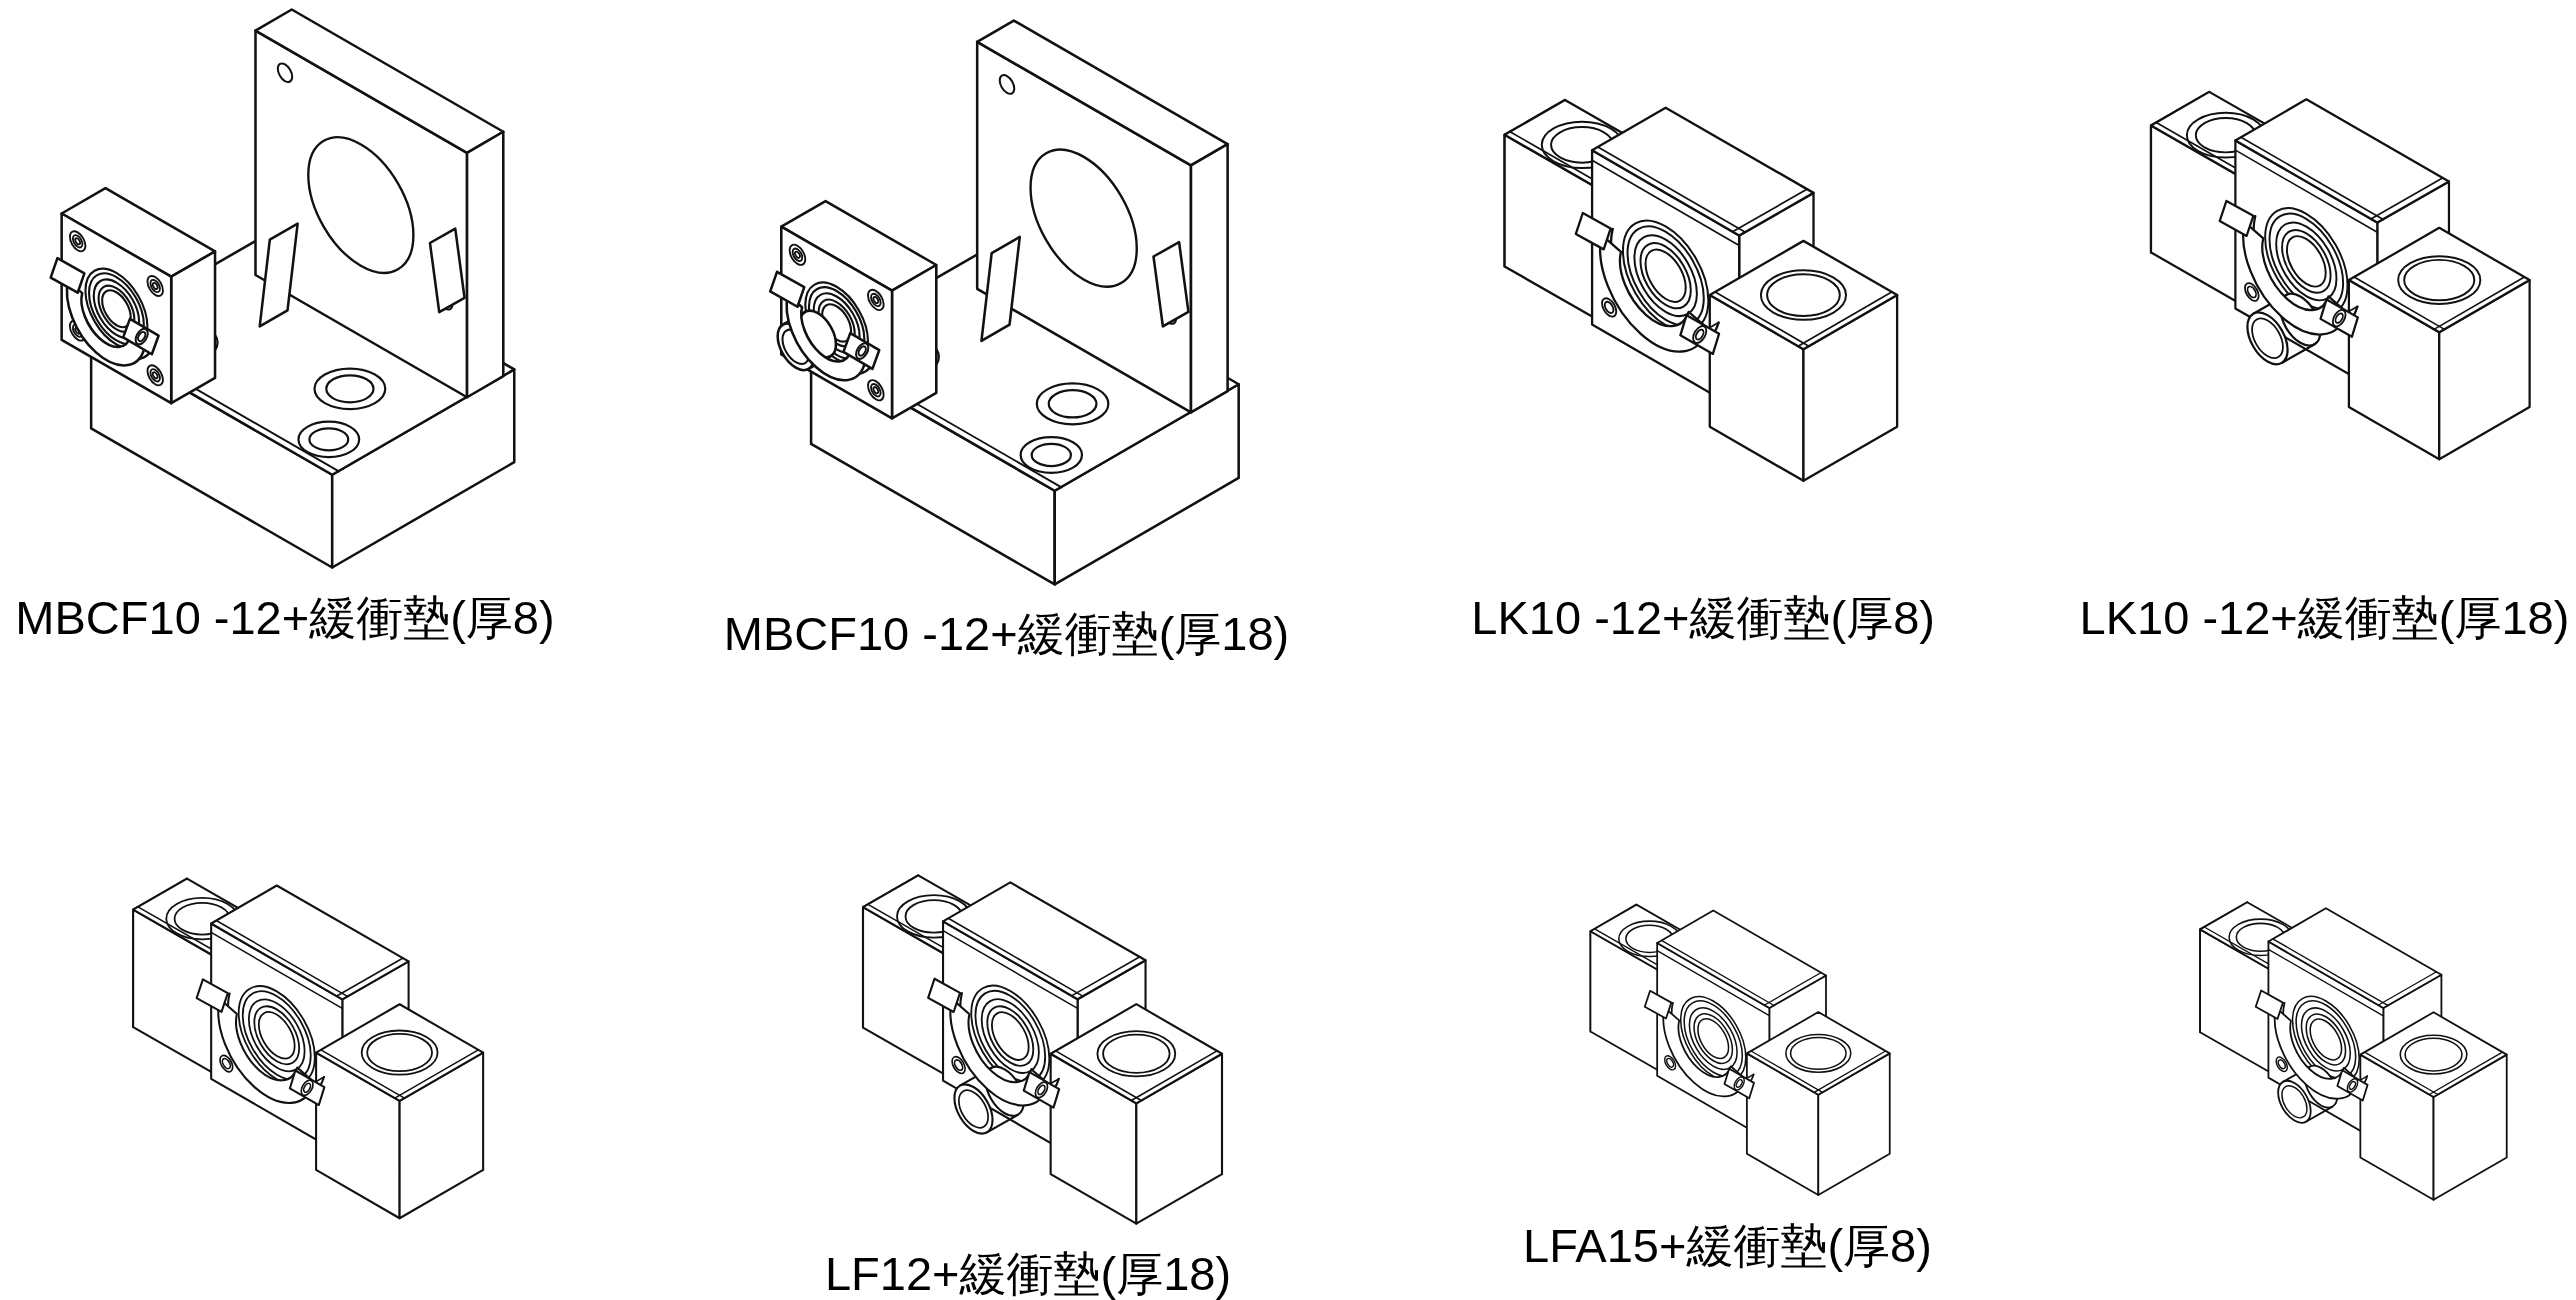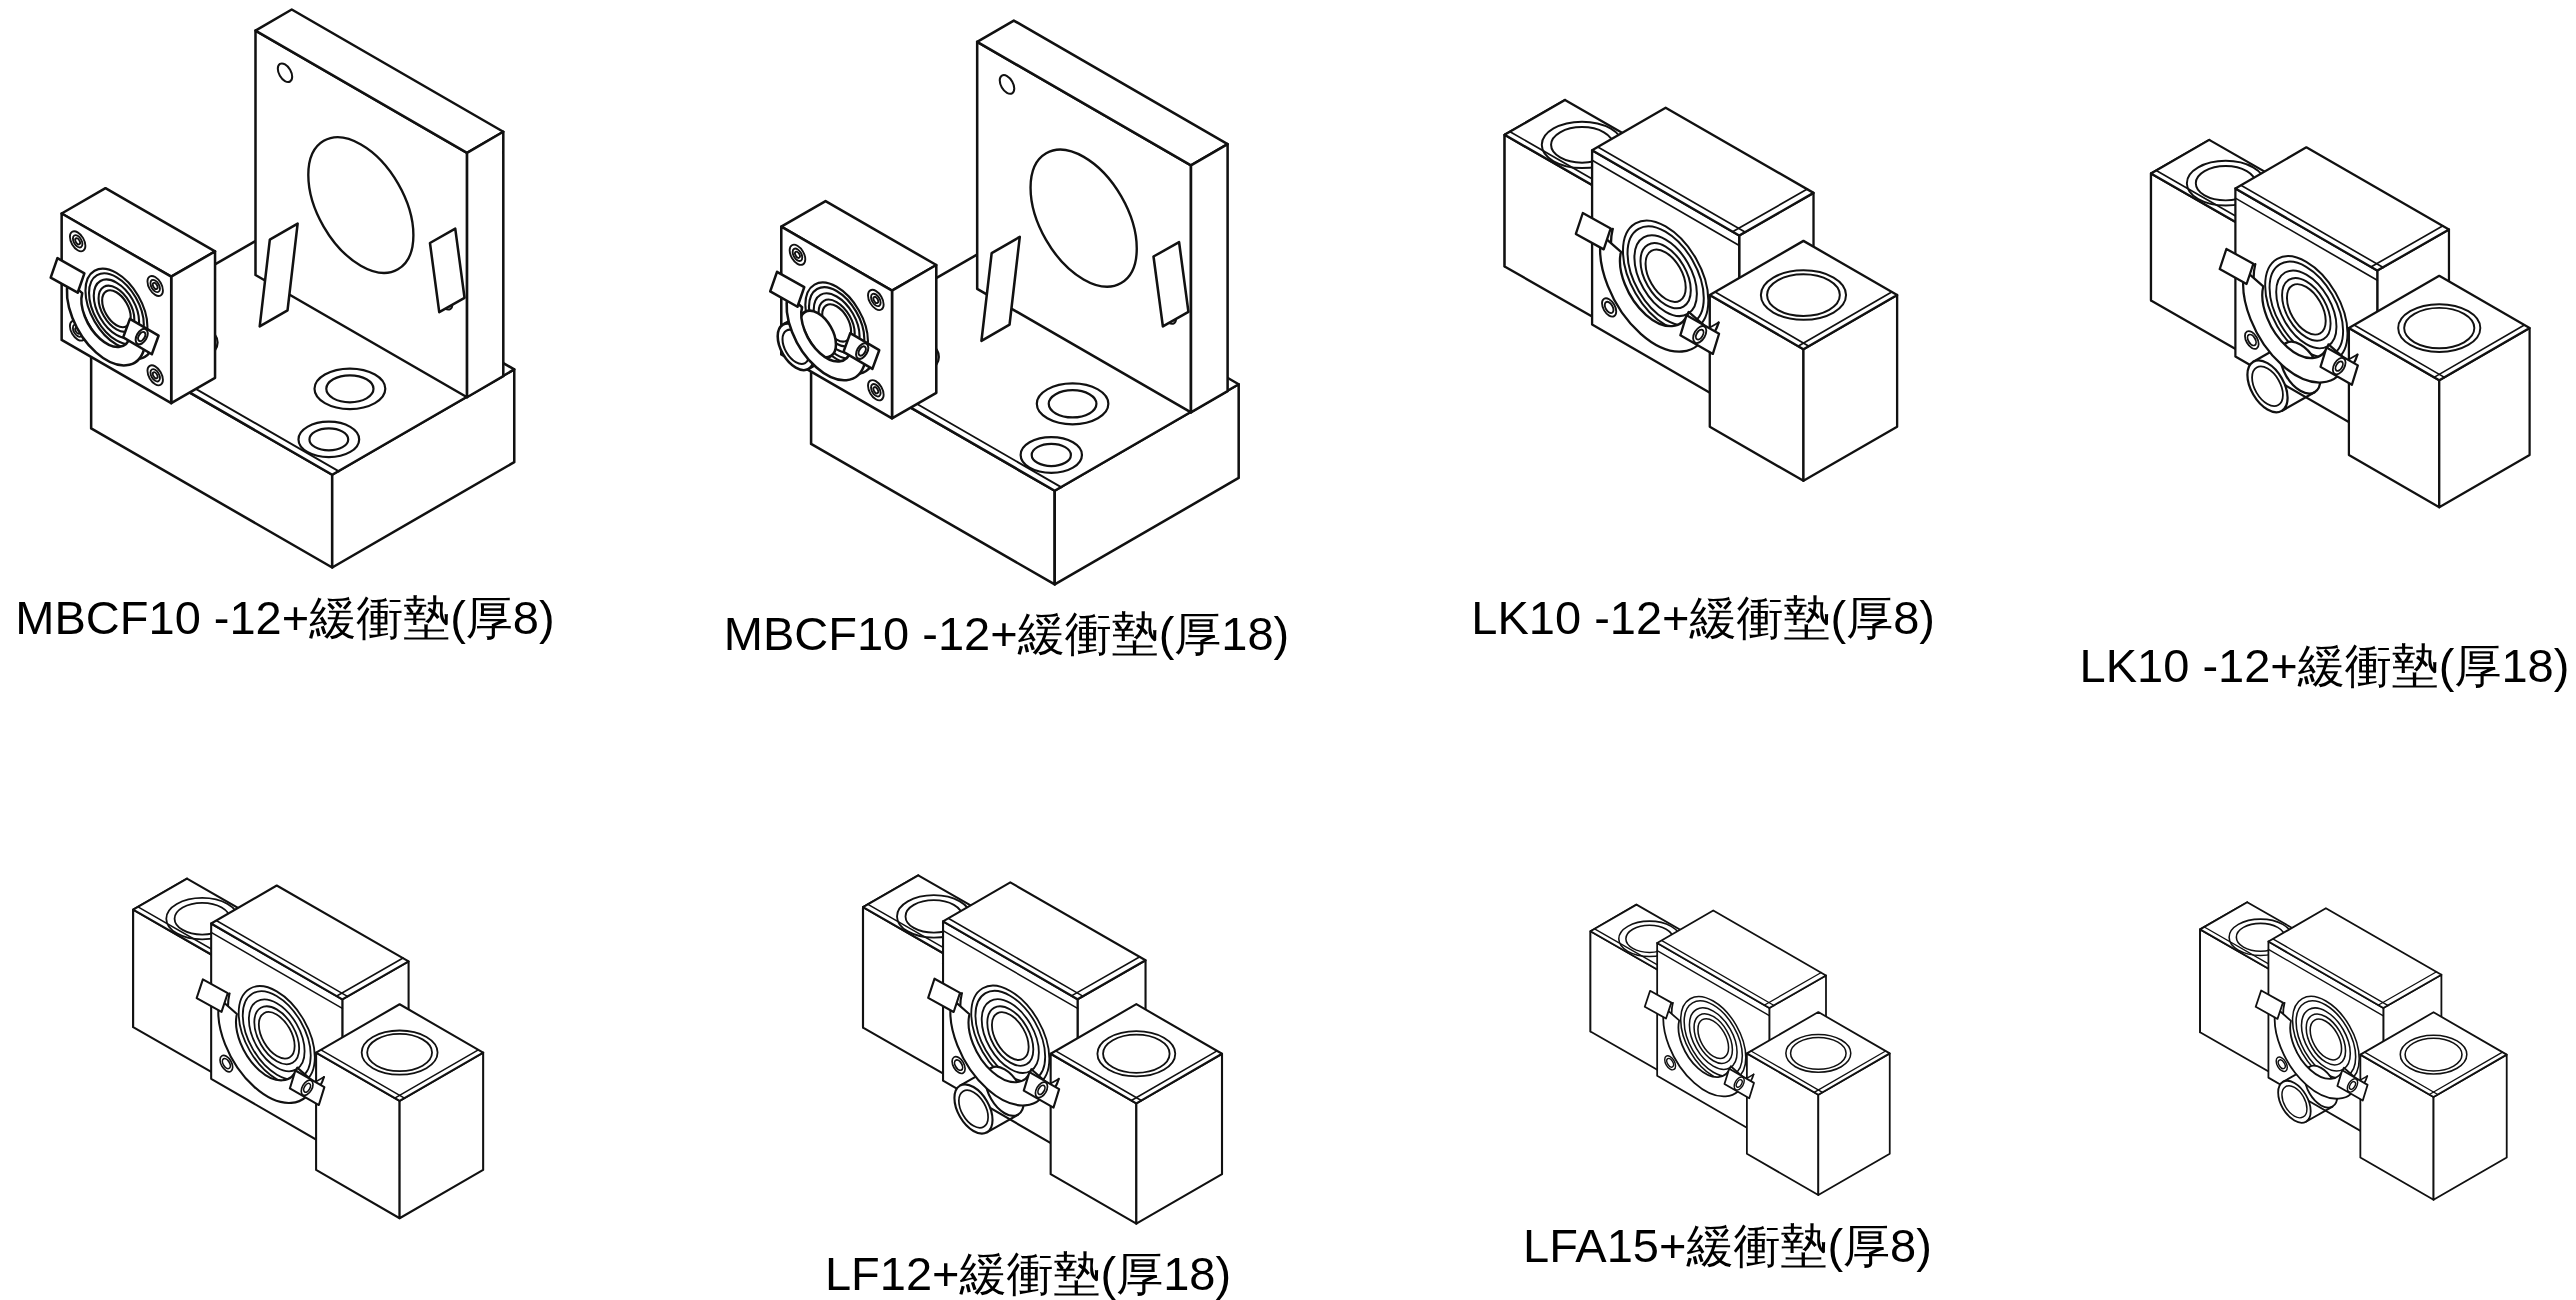--- a/index.html
+++ b/index.html
@@ -206,21 +206,21 @@
   <figcaption class="cap" style="top:594px;">MBCF10 -12+緩衝墊(厚18)</figcaption>
 </figure>
 
 <figure class="part" style="left:1434px;top:0px;width:501px;height:644px;">
   <svg class="drawing" viewBox="0 0 620 560" width="480" style="top:69px;">
     <use href="#blk8"></use>
   </svg>
   <figcaption class="cap" style="top:594px;text-align:right;">LK10 -12+緩衝墊(厚8)</figcaption>
 </figure>
 
-<figure class="part" style="left:2073px;top:0px;width:503px;height:644px;margin-top:48px;">
+<figure class="part" style="left:2073px;top:0px;width:503px;height:644px;">
   <svg class="drawing" viewBox="0 0 620 560" width="463" style="top:62px;">
     <use href="#blk18"></use>
   </svg>
   <figcaption class="cap" style="top:594px;">LK10 -12+緩衝墊(厚18)</figcaption>
 </figure>
 
 <figure class="part" style="left:52px;top:838px;width:484px;height:458px;">
   <svg class="drawing" viewBox="0 0 620 560" width="428" style="top:13px;">
     <use href="#blk8"></use>
   </svg>

